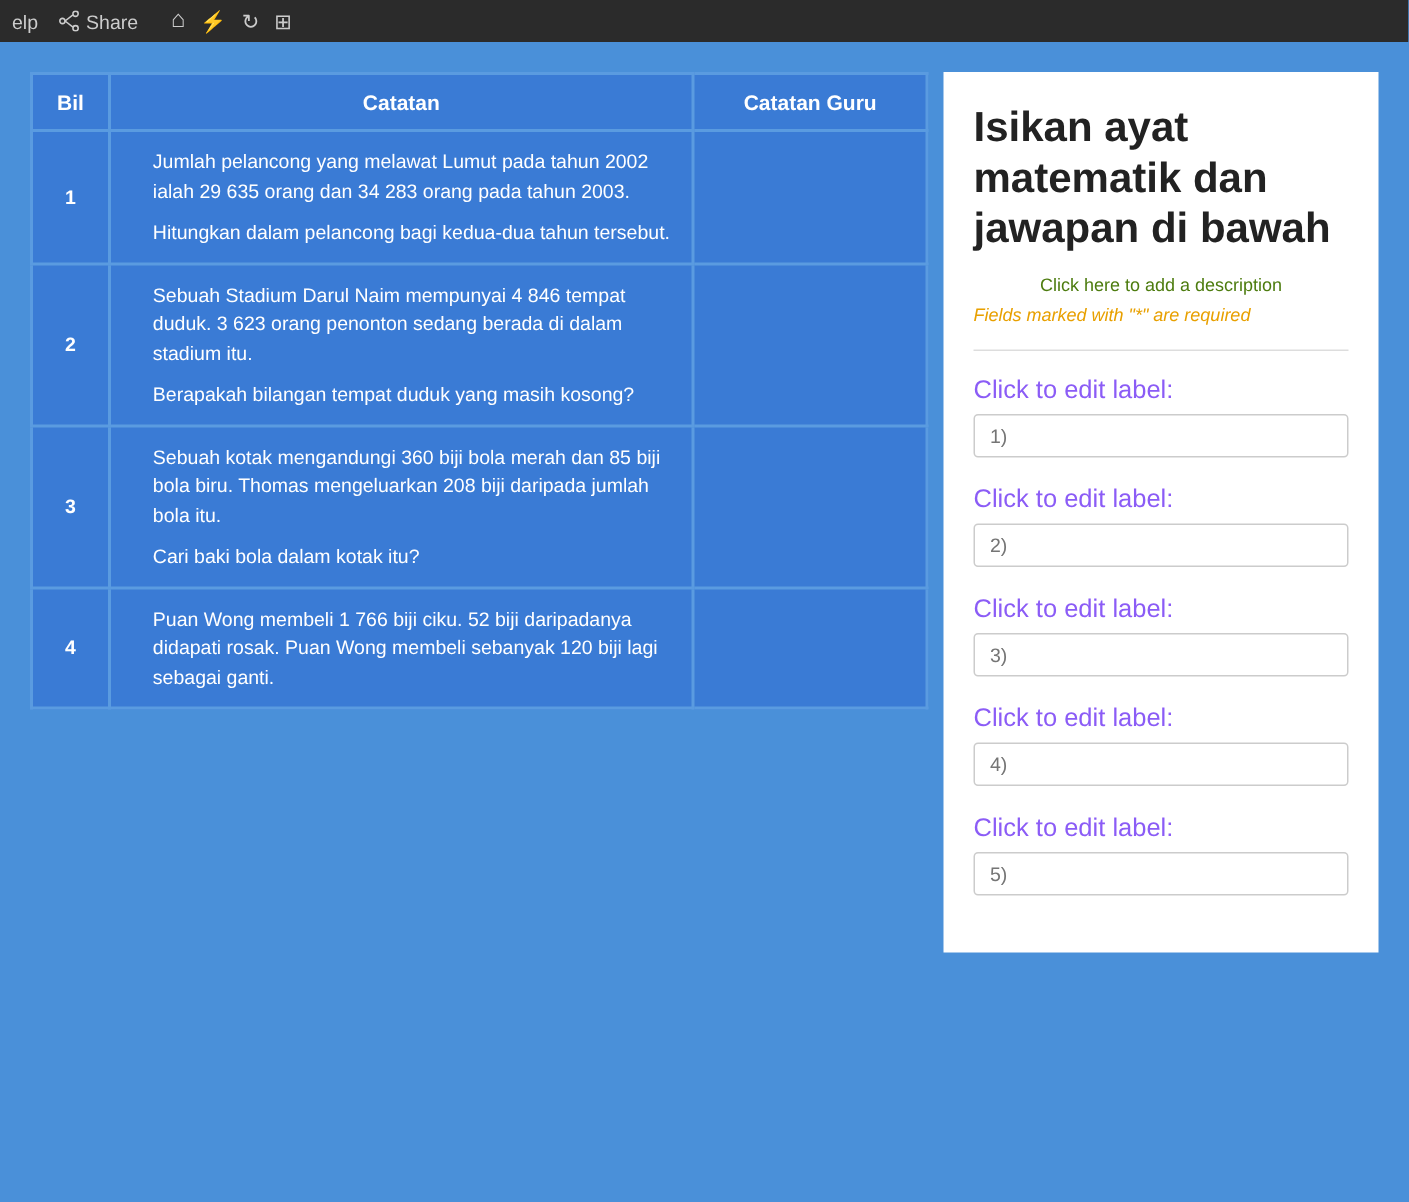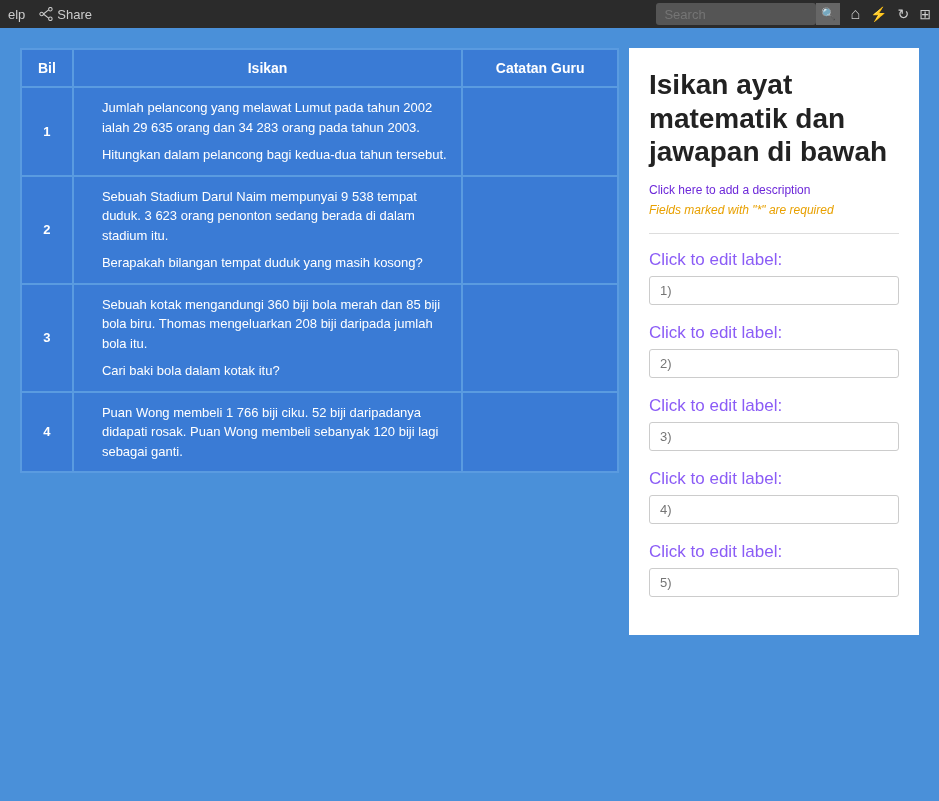--- a/index.html
+++ b/index.html
@@ -5,20 +5,21 @@
     * { box-sizing: border-box; margin: 0; padding: 0; }
     body { font-family: Arial, sans-serif; background: #4a90d9; width: 939px; min-height: 801px; overflow-x: hidden; }
 
     
     .topbar {
       background: #2b2b2b;
       height: 28px;
       display: flex;
       align-items: center;
       padding: 0 8px;
+      gap: 12px;
       width: 100%;
     }
     .topbar-left {
       display: flex;
       align-items: center;
       gap: 14px;
       color: #ccc;
       font-size: 13px;
     }
     .topbar-left .share-btn {
@@ -139,23 +140,24 @@
     .panel-title {
       font-size: 28px;
       font-weight: bold;
       color: #222;
       line-height: 1.2;
       margin-bottom: 14px;
     }
 
     .panel-description {
       font-size: 12px;
-      color: #6d28d9;
+      color: #4d7c0f;
       margin-bottom: 6px;
       cursor: pointer;
+      text-align: center;
     }
 
     .panel-required {
       font-size: 12px;
       color: #e8a000;
       font-style: italic;
       margin-bottom: 16px;
     }
 
     .divider {
@@ -197,59 +199,53 @@
         <circle cx="13" cy="2.5" r="2" stroke="#ccc" fill="none" stroke-width="1.2"></circle>
         <circle cx="13" cy="13.5" r="2" stroke="#ccc" fill="none" stroke-width="1.2"></circle>
         <circle cx="3" cy="8" r="2" stroke="#ccc" fill="none" stroke-width="1.2"></circle>
         <line x1="5" y1="8" x2="11" y2="3.3" stroke="#ccc" stroke-width="1.2"></line>
         <line x1="5" y1="8" x2="11" y2="12.7" stroke="#ccc" stroke-width="1.2"></line>
       </svg>
       <span>Share</span>
     </div>
   </div>
 
-  <div class="topbar-search">
-    <input type="text" class="field-input" style="background: rgb(85, 85, 85); color: rgb(204, 204, 204); border: none; height: 22px; width: 160px; padding: 2px 8px; font-size: 13px;" placeholder="Search">
-    <button class="search-btn">
-      <span>🔍</span>
-    </button>
-  </div>
 
   <div class="topbar-icons">
     <span class="topbar-icon">⌂</span>
     <span class="topbar-icon" style="font-size:14px;">⚡</span>
     <span class="topbar-icon" style="font-size:14px;">↻</span>
     <span class="topbar-icon" style="font-size:14px;">⊞</span>
   </div>
 </div>
 
 <div class="main-content">
 
   <div class="table-section">
     <table class="questions-table">
       <thead>
         <tr>
           <th>Bil</th>
-          <th>Isikan</th>
+          <th>Catatan</th>
           <th>Catatan Guru</th>
         </tr>
       </thead>
       <tbody id="table-body">
       <tr>
             <td class="num-col">1</td>
             <td class="soalan-col">
               <p class="question-text">Jumlah pelancong yang melawat Lumut pada tahun 2002 ialah 29 635 orang dan 34 283 orang pada tahun 2003.</p>
               <p class="question-text">Hitungkan dalam pelancong bagi kedua-dua tahun tersebut.</p>
             </td>
             <td class="catatan-col"></td>
           </tr>
           <tr>
             <td class="num-col">2</td>
             <td class="soalan-col">
-              <p class="question-text">Sebuah Stadium Darul Naim mempunyai 9 538 tempat duduk. 3 623 orang penonton sedang berada di dalam stadium itu.</p>
+              <p class="question-text">Sebuah Stadium Darul Naim mempunyai 4 846 tempat duduk. 3 623 orang penonton sedang berada di dalam stadium itu.</p>
               <p class="question-text">Berapakah bilangan tempat duduk yang masih kosong?</p>
             </td>
             <td class="catatan-col"></td>
           </tr>
           <tr>
             <td class="num-col">3</td>
             <td class="soalan-col">
               <p class="question-text">Sebuah kotak mengandungi 360 biji bola merah dan 85 biji bola biru. Thomas mengeluarkan 208 biji daripada jumlah bola itu.</p>
               <p class="question-text">Cari baki bola dalam kotak itu?</p>
             </td>

